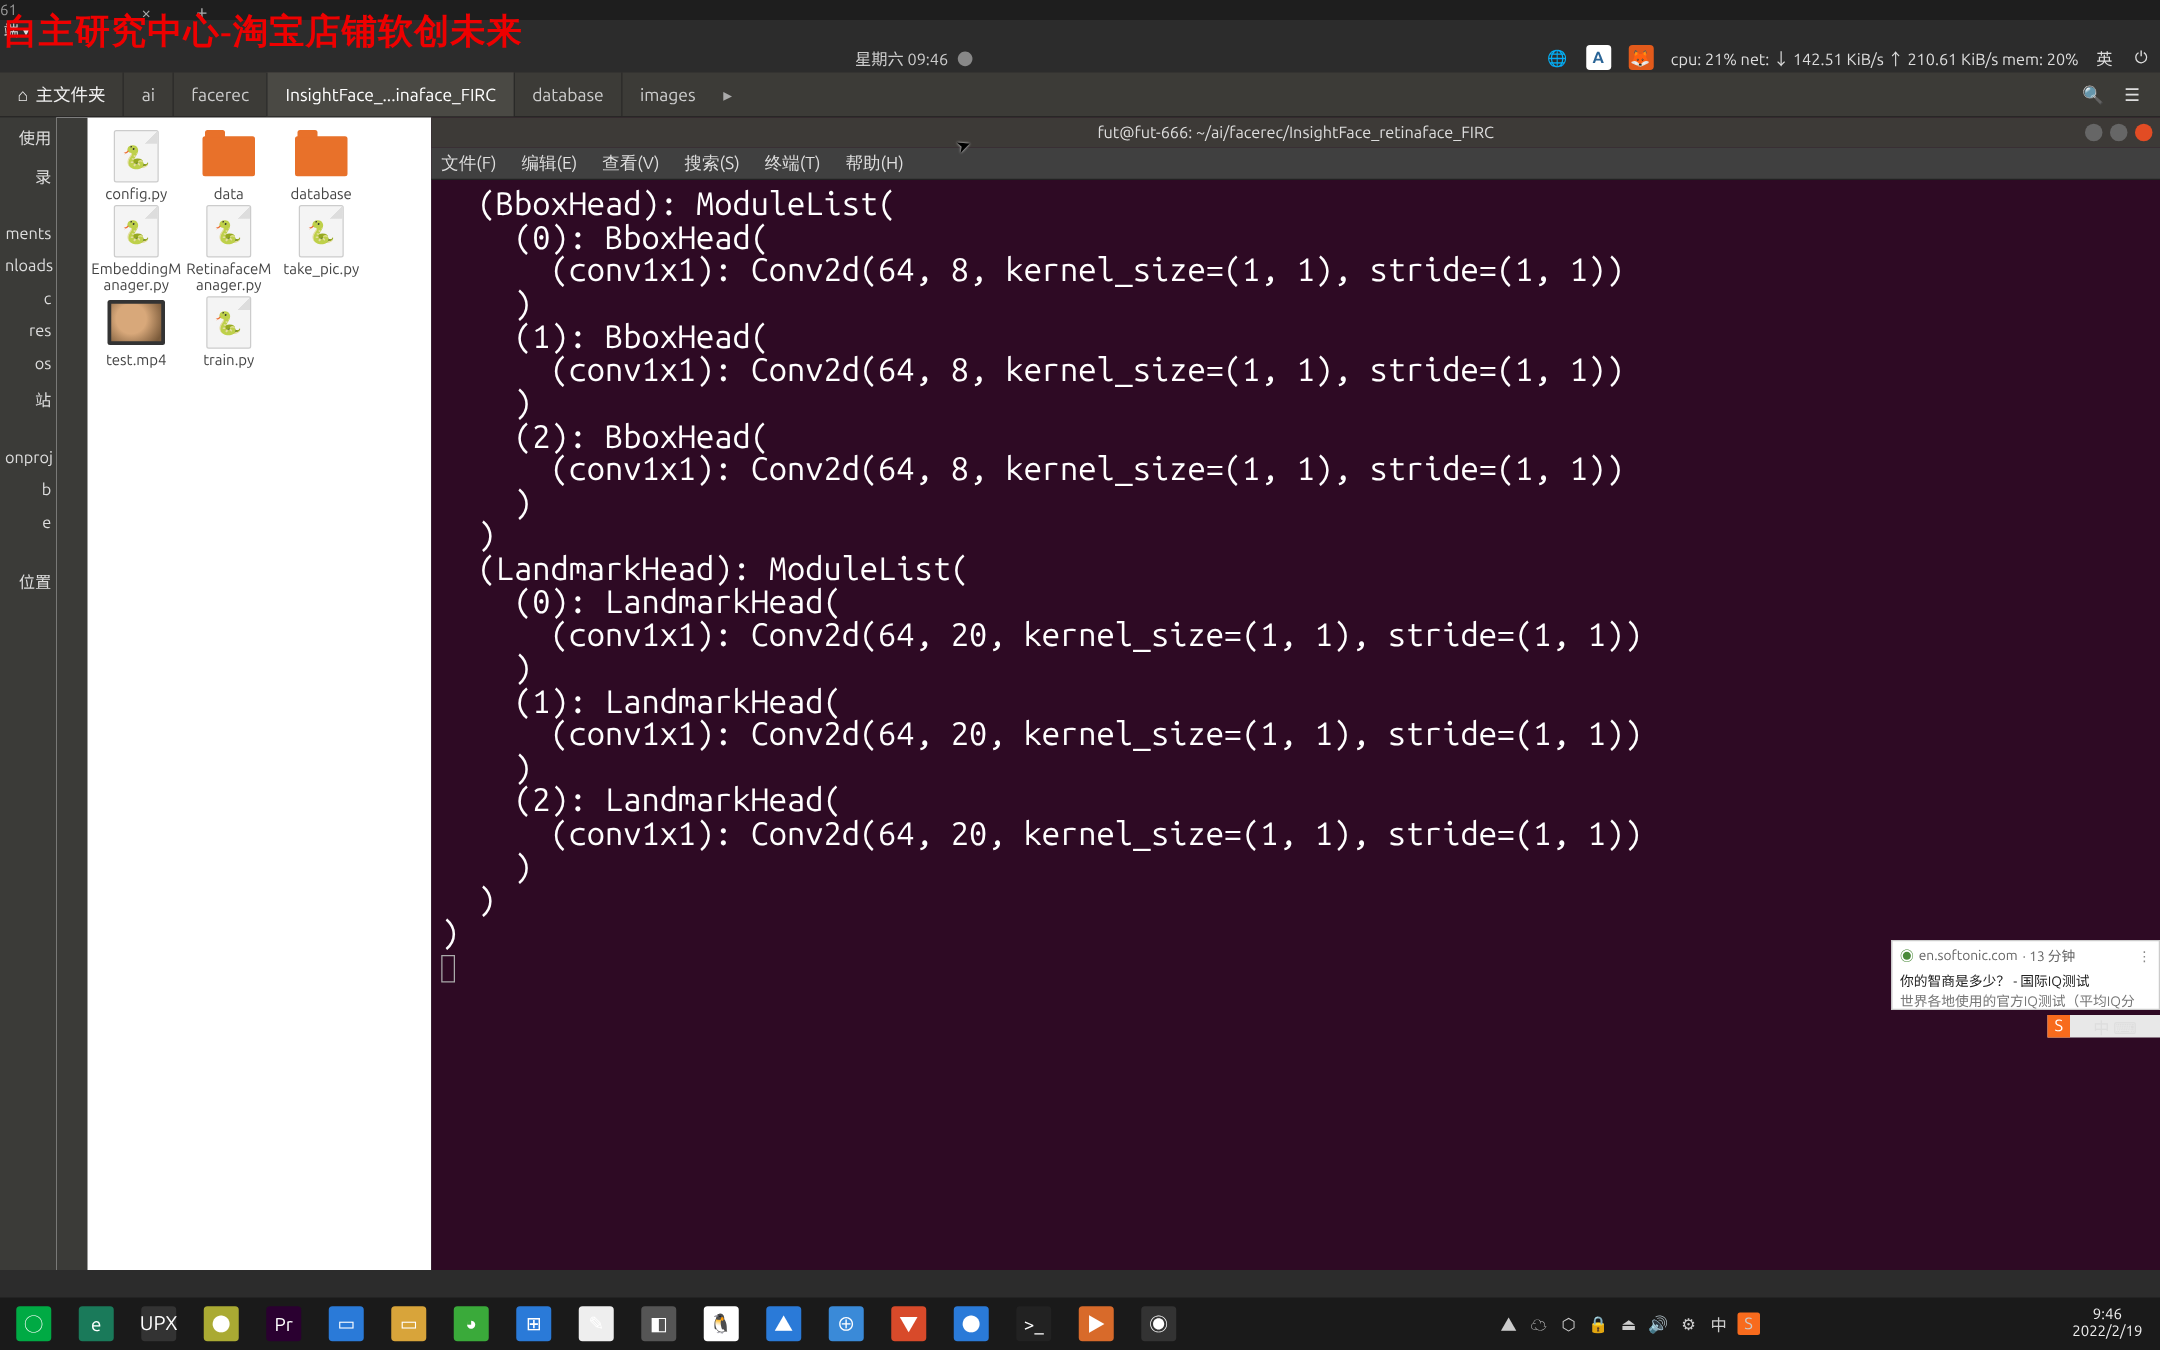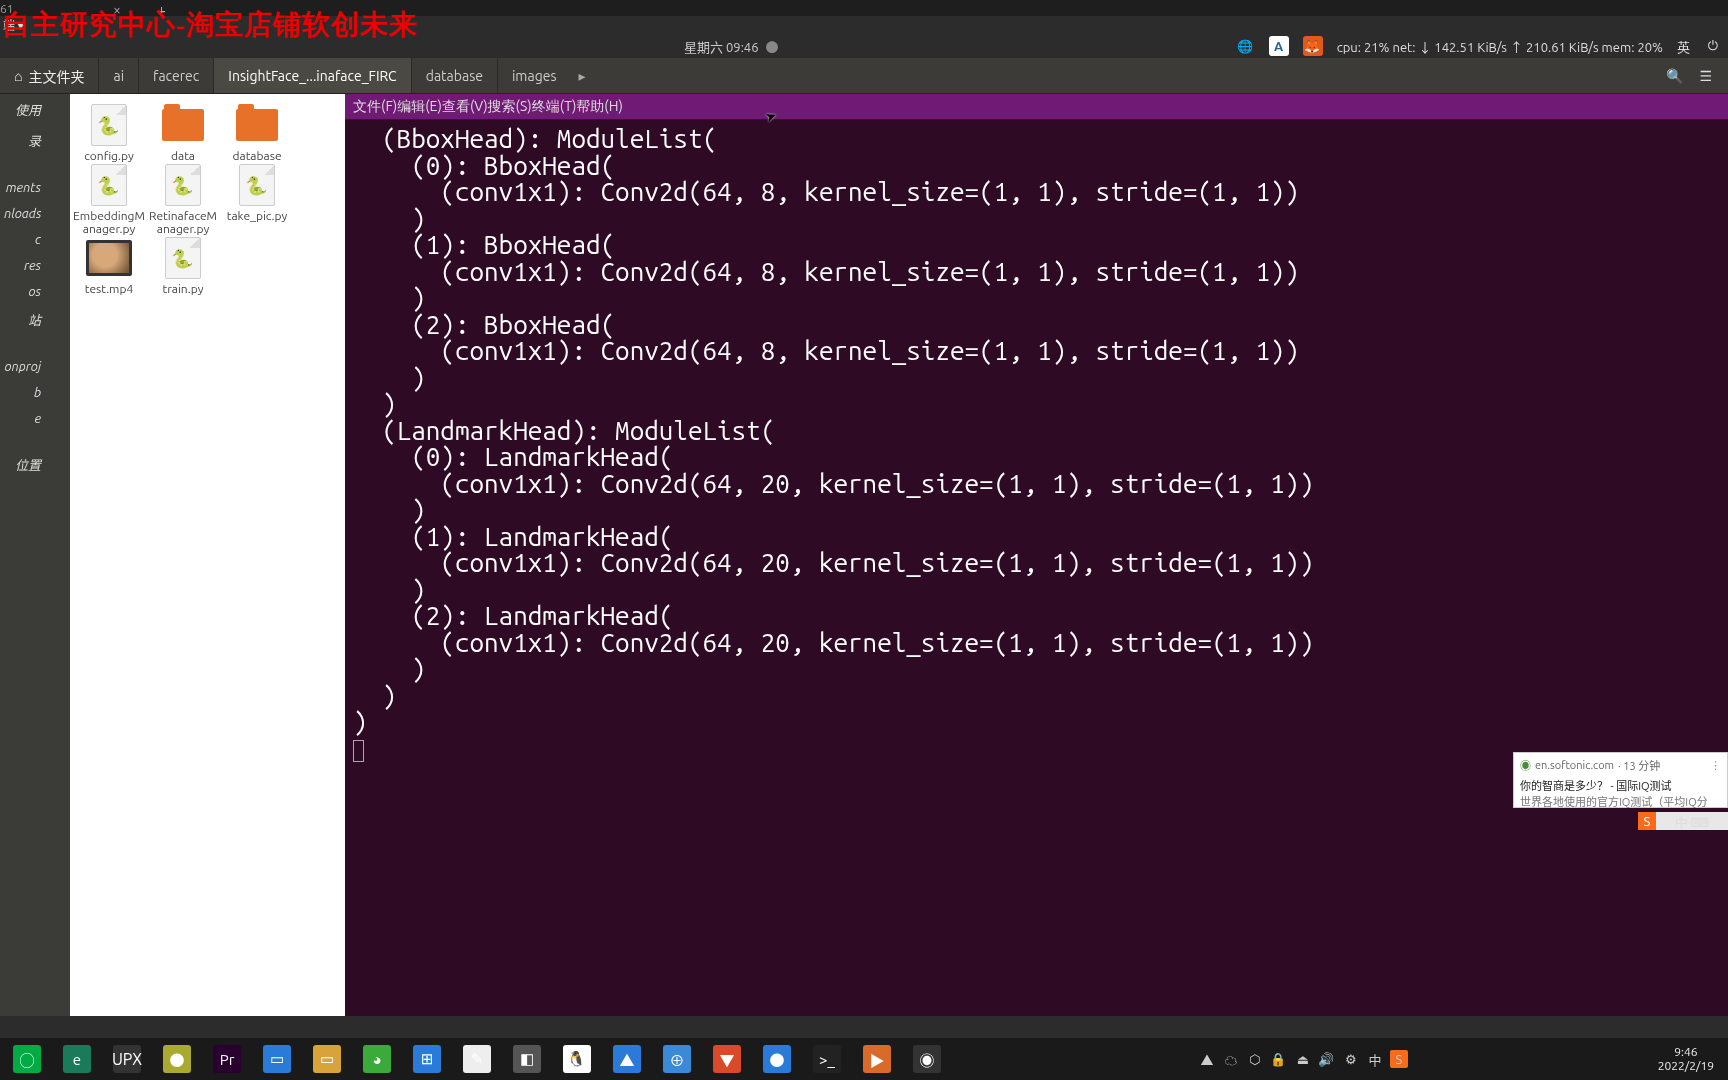--- a/index.html
+++ b/index.html
@@ -44,21 +44,21 @@
       display: flex; align-items: center; font-size: 14px;
     }
     .bc-home { padding: 0 14px; display: flex; align-items: center; gap: 6px; color: #eee; }
     .bc-item { padding: 0 14px; color: #ccc; height: 100%; display: flex; align-items: center;
                border-left: 1px solid #2a2a28; }
     .bc-item.active { background: #4a4944; color: #fff; }
     .bc-arrow { padding: 0 8px; color: #aaa; }
     .bc-tools { margin-left: auto; display: flex; gap: 16px; padding-right: 16px; }
     .sidebar {
       position: absolute; top: 94px; left: 0; width: 45px; bottom: 64px;
-      background: #3b3b38; color: #ddd; font-size: 13px; overflow: hidden; font-style: italic;
+      background: #3b3b38; color: #ddd; font-size: 13px; overflow: hidden;
     }
     .sb-item { padding: 6px 4px; text-align: right; white-space: nowrap; }
     .sb-gap { height: 18px; }
     .fm-pane {
       position: absolute; top: 94px; left: 45px; width: 300px; bottom: 64px;
       background: #fff; color: #333; overflow: hidden;
     }
     .fm-dark { position: absolute; left: 0; top: 0; width: 25px; bottom: 0; background: #3b3b38; }
     .fm-grid { display: flex; flex-wrap: wrap; padding: 10px 4px 10px 28px; gap: 2px 2px; align-content: flex-start; }
     .fm-file { width: 72px; display: flex; flex-direction: column; align-items: center;
@@ -82,22 +82,22 @@
     .term-titlebar {
       height: 24px; background: #3d3a37; display: flex; align-items: center; justify-content: center;
       color: #ddd; font-size: 13px; position: relative; font-family: Ubuntu, sans-serif;
     }
     .term-wbtns { position: absolute; right: 6px; display: flex; gap: 6px; }
     .wbtn { width: 14px; height: 14px; border-radius: 7px; }
     .wbtn.min { background: #666; }
     .wbtn.max { background: #666; }
     .wbtn.cls { background: #e24c24; }
     .term-menubar {
-      height: 26px; background: #701a75; display: flex; align-items: center; padding: 0 8px;
-      font-size: 14px; gap: 0; font-family: Ubuntu, sans-serif; color: #ddd;
+      height: 26px; background: #404040; display: flex; align-items: center; padding: 0 8px;
+      font-size: 14px; gap: 20px; font-family: Ubuntu, sans-serif; color: #ddd;
       border-bottom: 1px solid #222;
     }
     .term-content {
       flex: 1; padding: 6px 8px; font-size: 26px; line-height: 26.5px;
       white-space: pre; color: #fff; overflow: hidden;
     }
     .term-cursor { display: inline-block; width: 11px; height: 22px; border: 1px solid #aaa; vertical-align: middle; }
     .mouse-ptr { position: absolute; top: 108px; left: 765px; font-size: 14px; color: #000;
                  text-shadow: 0 0 2px #fff; transform: rotate(-20deg); z-index: 50; }
     .notif {
@@ -245,20 +245,28 @@
       <div class="fm-file">
         <div class="fm-ic">
           <div class="py-ic">🐍</div>
         </div>
         <div style="word-break: break-word;">train.py</div>
       </div>
     </div>
 </div>
 
 <div class="terminal-win">
+  <div class="term-titlebar">
+    <span>fut@fut-666: ~/ai/facerec/InsightFace_retinaface_FIRC</span>
+    <div class="term-wbtns">
+      <div class="wbtn min"></div>
+      <div class="wbtn max"></div>
+      <div class="wbtn cls"></div>
+    </div>
+  </div>
   <div class="term-menubar" id="term-menus">
       <span>文件(F)</span>
       <span>编辑(E)</span>
       <span>查看(V)</span>
       <span>搜索(S)</span>
       <span>终端(T)</span>
       <span>帮助(H)</span>
     </div>
   <div class="term-content" id="term-content">  (BboxHead): ModuleList(
     (0): BboxHead(

